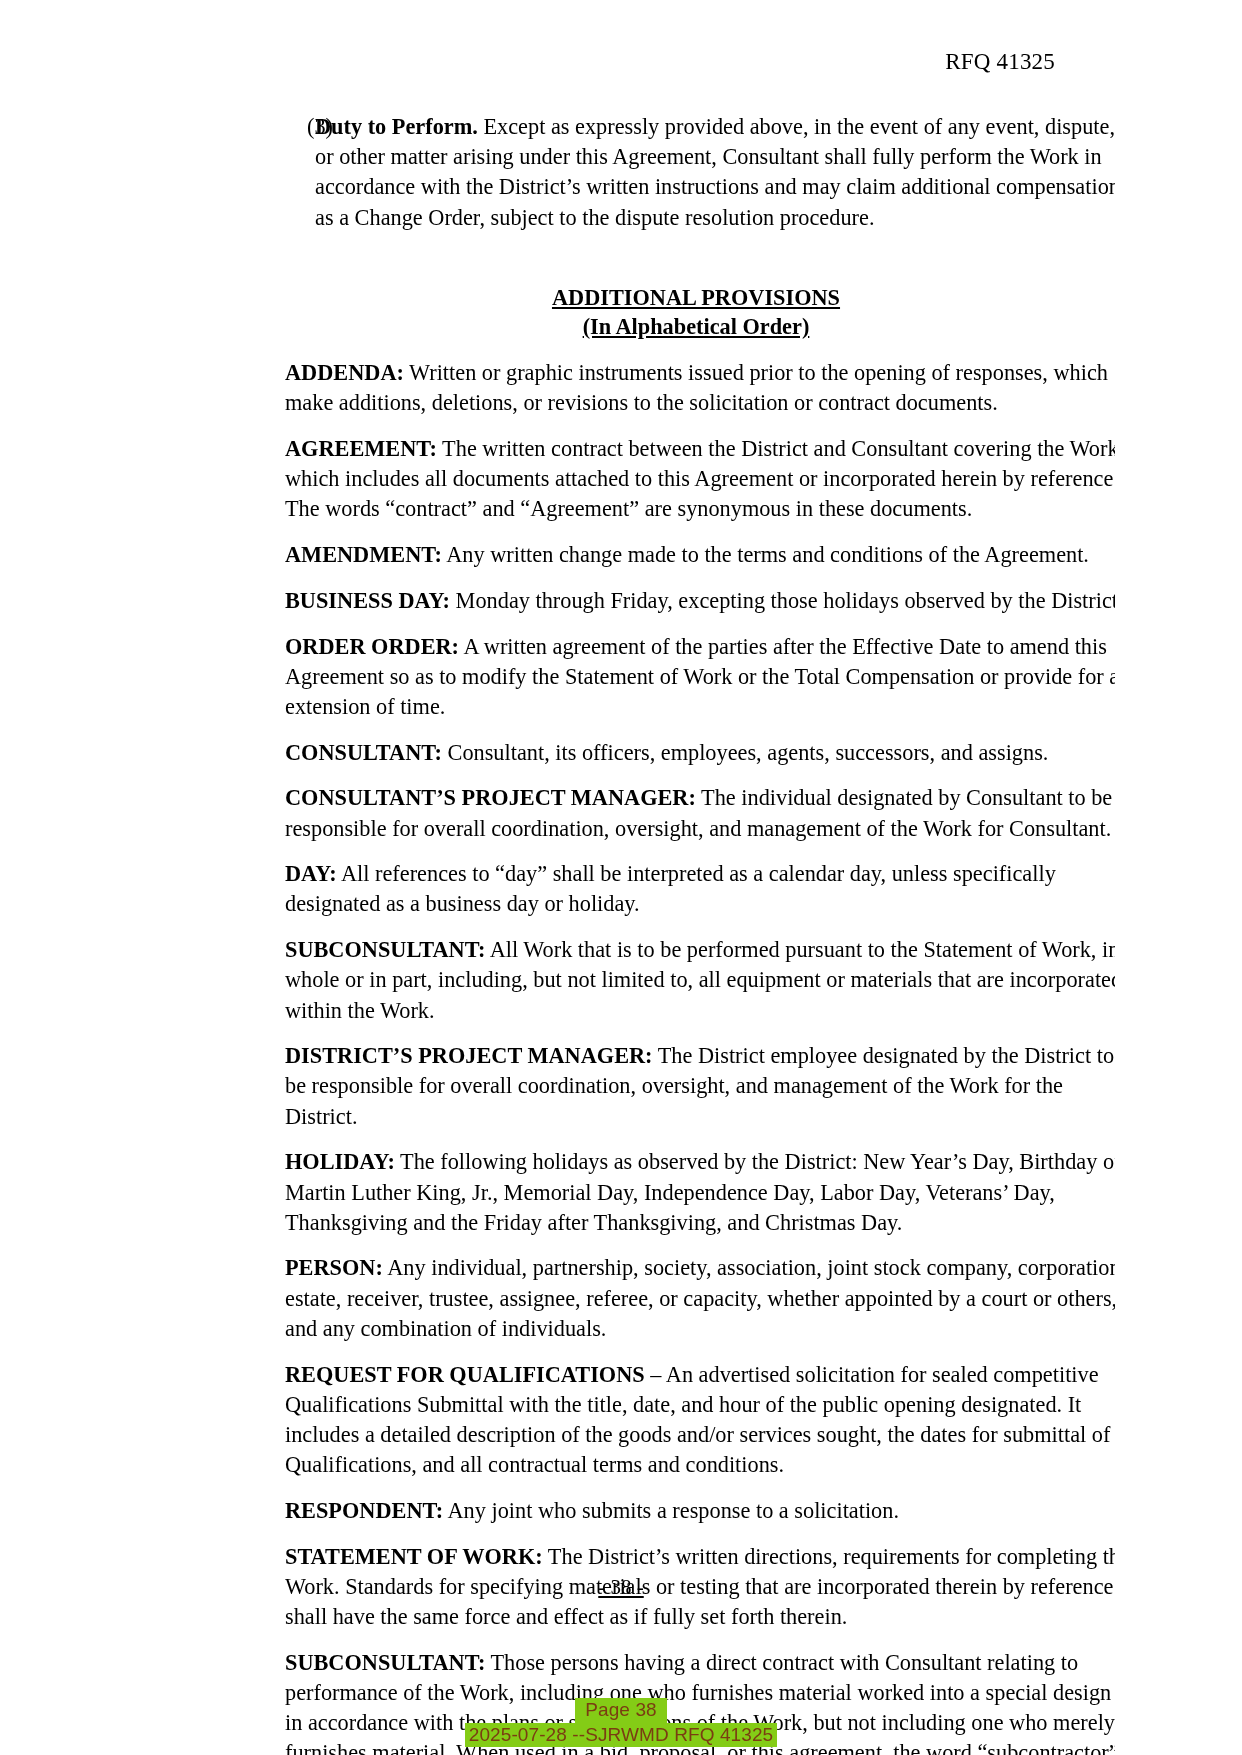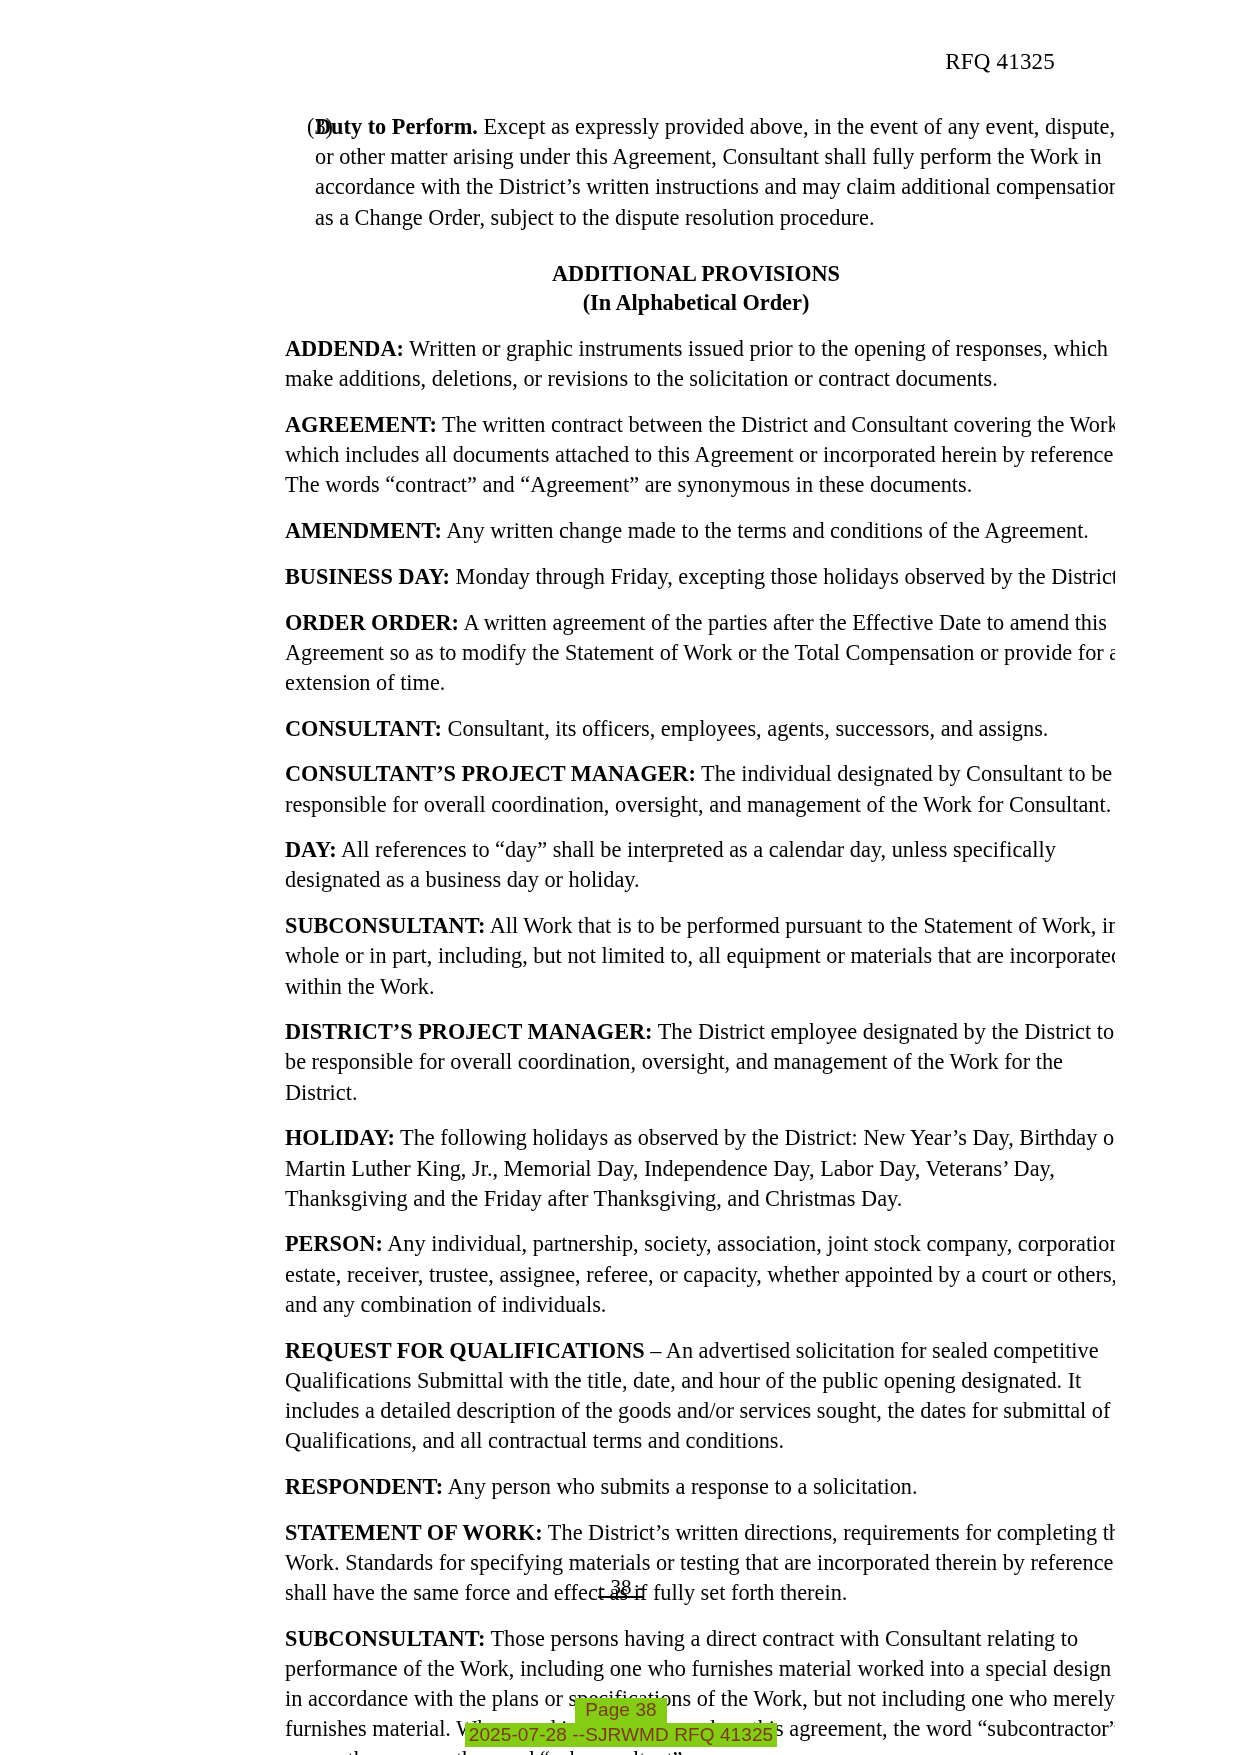--- a/index.html
+++ b/index.html
@@ -64,21 +64,22 @@
     font-weight: bold;
   }
 
   
   .center-title {
     text-align: center;
     font-weight: bold;
     line-height: 1.33;
   }
   .title-block {
-    margin-top: 26px;
+    margin-top: 50px;
+    text-decoration: underline;
   }
 
   
   .section-head {
     display: flex;
     align-items: flex-start;
     font-weight: bold;
     margin-top: 34px;
     margin-left: -16px;
   }
@@ -167,21 +168,21 @@
       <div class="def-item"><span class="def-term">BUSINESS DAY:</span><span> Monday through Friday, excepting those holidays observed by the District.</span></div>
       <div class="def-item"><span class="def-term">ORDER ORDER:</span><span> A written agreement of the parties after the Effective Date to amend this Agreement so as to modify the Statement of Work or the Total Compensation or provide for an extension of time.</span></div>
       <div class="def-item"><span class="def-term">CONSULTANT:</span><span> Consultant, its officers, employees, agents, successors, and assigns.</span></div>
       <div class="def-item"><span class="def-term">CONSULTANT’S PROJECT MANAGER:</span><span> The individual designated by Consultant to be responsible for overall coordination, oversight, and management of the Work for Consultant.</span></div>
       <div class="def-item"><span class="def-term">DAY:</span><span> All references to “day” shall be interpreted as a calendar day, unless specifically designated as a business day or holiday.</span></div>
       <div class="def-item"><span class="def-term">SUBCONSULTANT:</span><span> All Work that is to be performed pursuant to the Statement of Work, in whole or in part, including, but not limited to, all equipment or materials that are incorporated within the Work.</span></div>
       <div class="def-item"><span class="def-term">DISTRICT’S PROJECT MANAGER:</span><span> The District employee designated by the District to be responsible for overall coordination, oversight, and management of the Work for the District.</span></div>
       <div class="def-item"><span class="def-term">HOLIDAY:</span><span> The following holidays as observed by the District: New Year’s Day, Birthday of Martin Luther King, Jr., Memorial Day, Independence Day, Labor Day, Veterans’ Day, Thanksgiving and the Friday after Thanksgiving, and Christmas Day.</span></div>
       <div class="def-item"><span class="def-term">PERSON:</span><span> Any individual, partnership, society, association, joint stock company, corporation, estate, receiver, trustee, assignee, referee, or capacity, whether appointed by a court or others, and any combination of individuals.</span></div>
       <div class="def-item"><span class="def-term">REQUEST FOR QUALIFICATIONS</span><span> – An advertised solicitation for sealed competitive Qualifications Submittal with the title, date, and hour of the public opening designated. It includes a detailed description of the goods and/or services sought, the dates for submittal of Qualifications, and all contractual terms and conditions.</span></div>
-      <div class="def-item"><span class="def-term">RESPONDENT:</span><span> Any person who submits a response to a solicitation.</span></div>
+      <div class="def-item"><span class="def-term">RESPONDENT:</span><span> Any joint who submits a response to a solicitation.</span></div>
       <div class="def-item"><span class="def-term">STATEMENT OF WORK:</span><span> The District’s written directions, requirements for completing the Work. Standards for specifying materials or testing that are incorporated therein by reference shall have the same force and effect as if fully set forth therein.</span></div>
       <div class="def-item"><span class="def-term">SUBCONSULTANT:</span><span> Those persons having a direct contract with Consultant relating to performance of the Work, including one who furnishes material worked into a special design in accordance with the plans or specifications of the Work, but not including one who merely furnishes material. When used in a bid, proposal, or this agreement, the word “subcontractor” means the same as the word “subconsultant”.</span></div>
     </div>
 
   </div>
 
   <div class="page-number">- 38 -</div>
 
   <div class="stamp">
     <div class="stamp-line stamp-top">Page 38</div>

